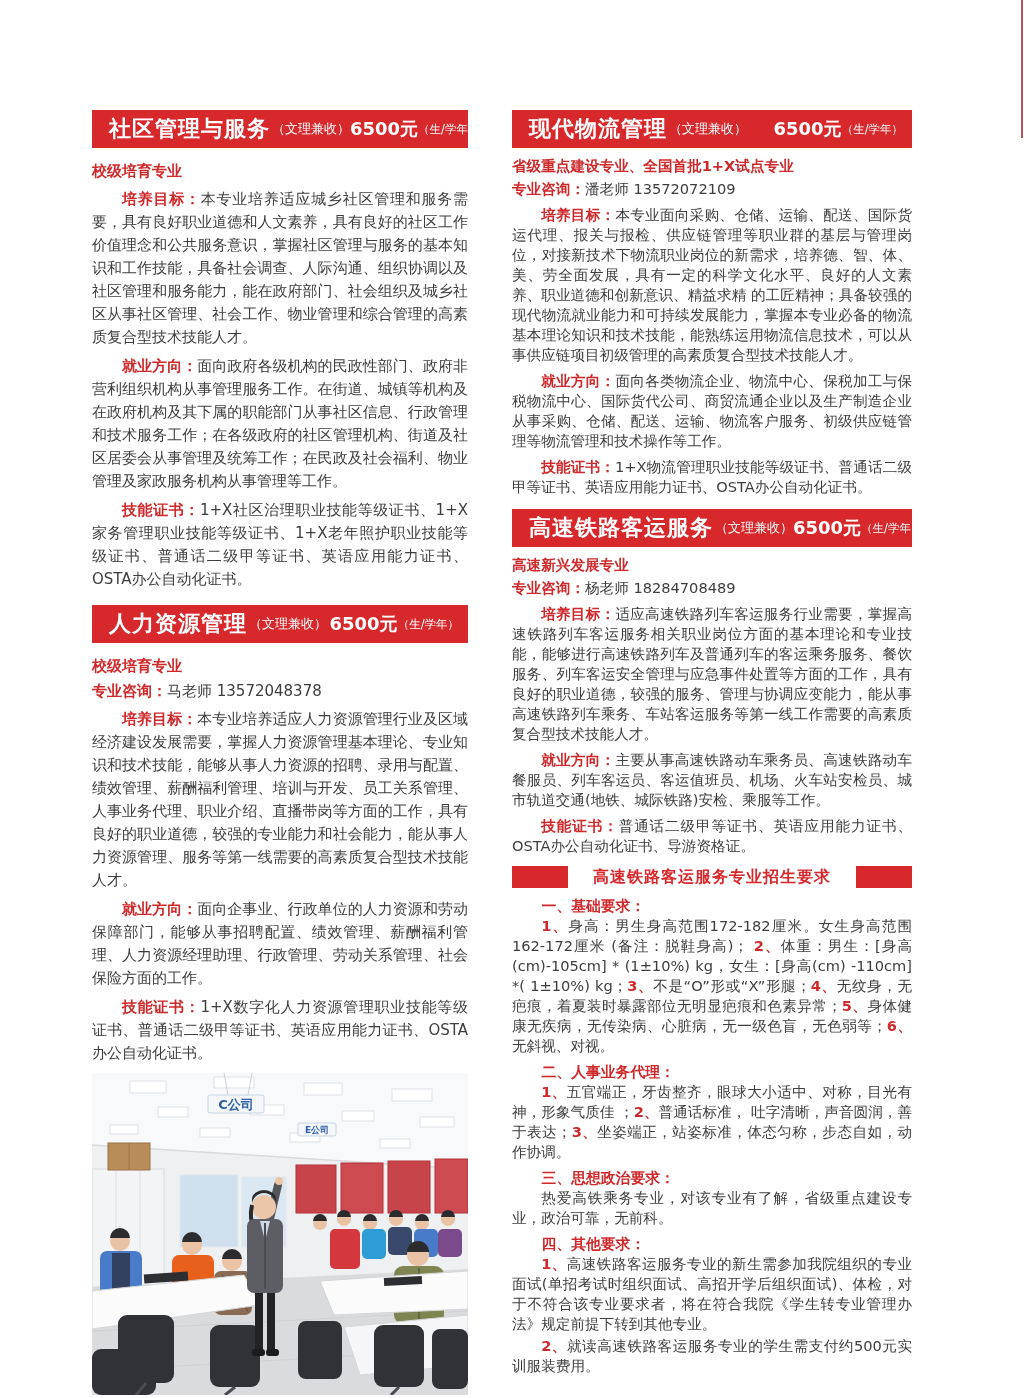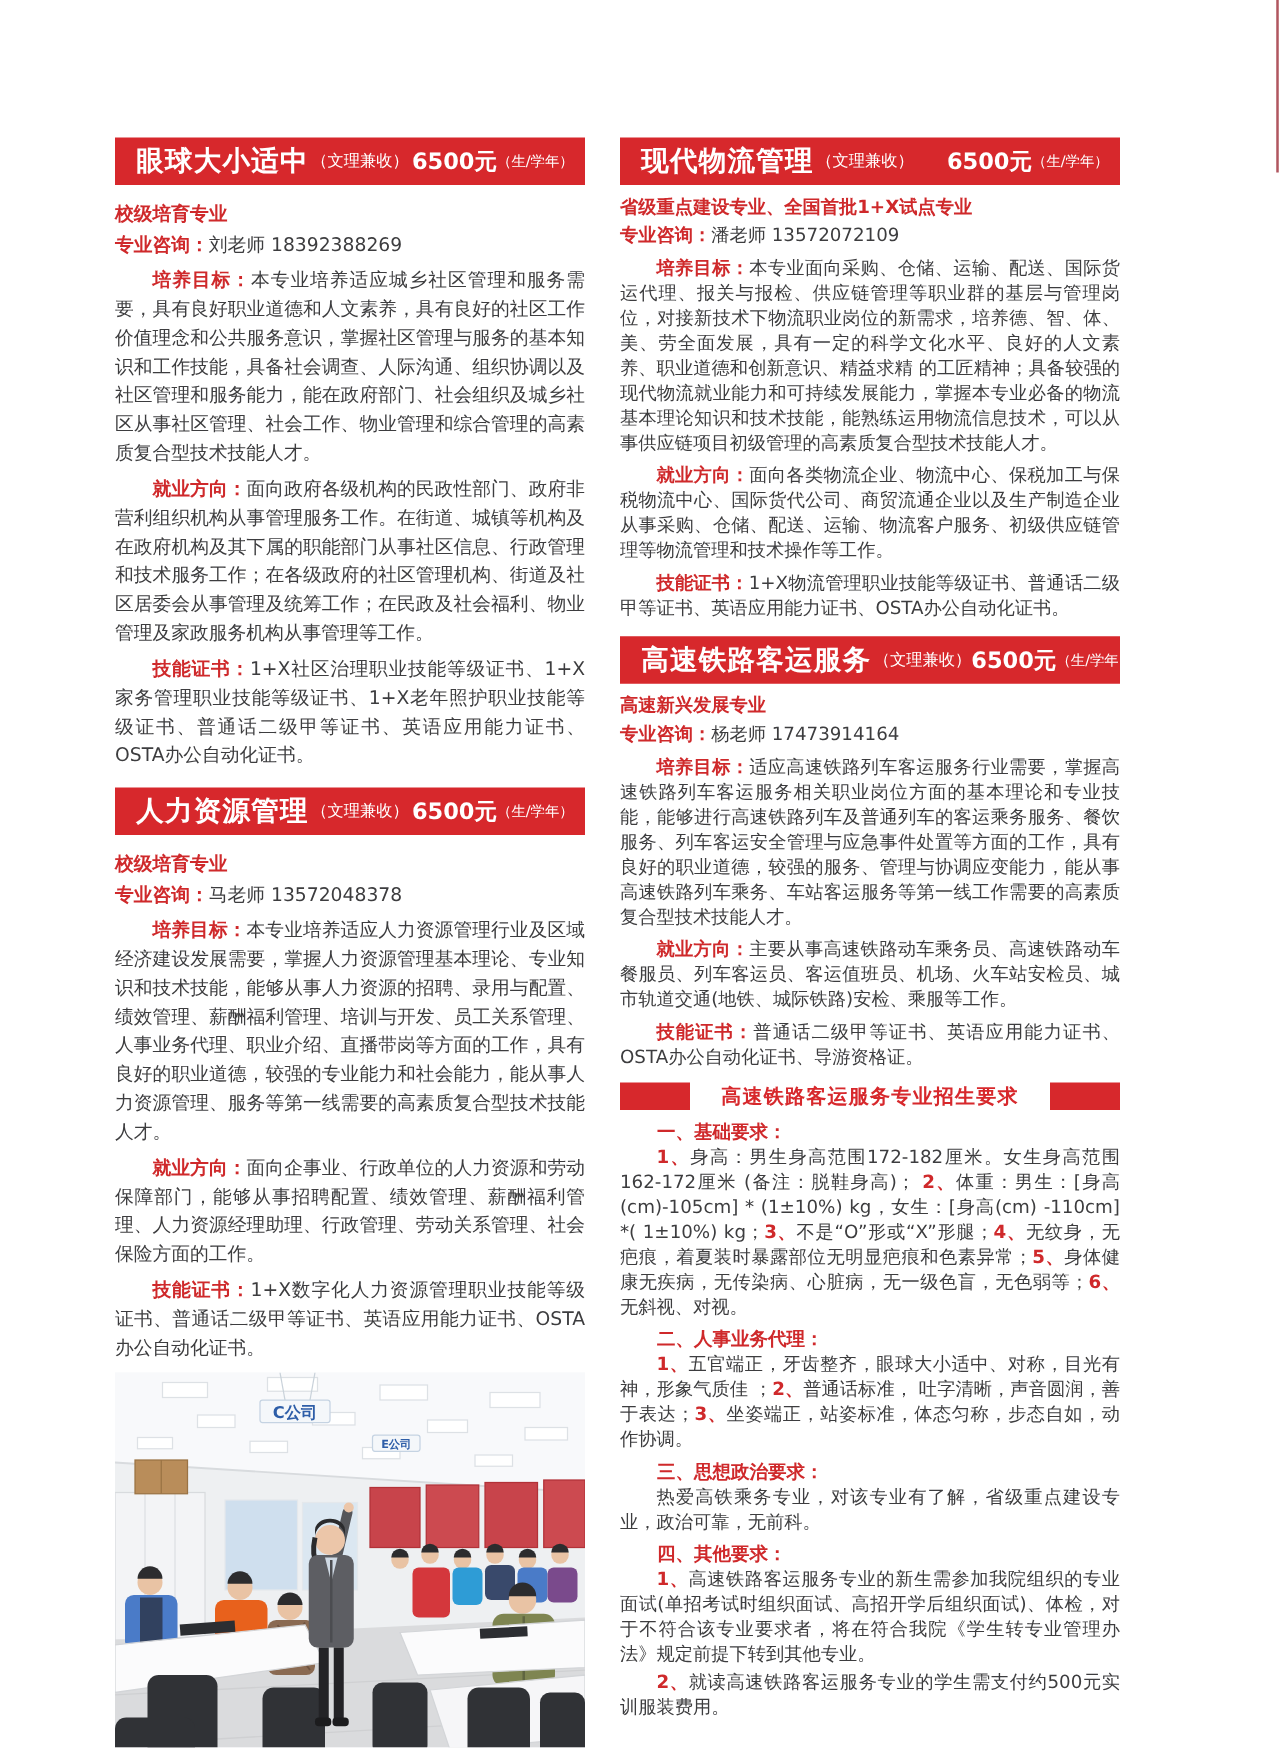--- a/index.html
+++ b/index.html
@@ -1,21 +1,21 @@
 <!DOCTYPE html>
 <html><head>
 <meta charset="utf-8">
 <style>
   html,body{margin:0;padding:0;background:#ffffff;}
   .page{position:relative;width:1024px;height:1398px;background:#ffffff;overflow:hidden;
         font-family:"DejaVu Sans","Liberation Sans",sans-serif;}
   .bleed{position:absolute;right:1px;top:0;width:2px;height:138px;background:#b0565f;}
   .col{position:absolute;top:110px;}
   .col-left{left:92px;width:376px;}
-  .col-right{left:496px;width:400px;}
+  .col-right{left:512px;width:400px;}
 
   .section-bar{display:flex;align-items:center;background:#d7282c;color:#fff;height:38px;
                padding:0 9px 0 17px;box-sizing:border-box;}
   .col-left .section-bar{margin-bottom:12px;}
   .col-right .section-bar{margin-bottom:8px;}
   .bar-title{font-size:22px;font-weight:bold;letter-spacing:1px;white-space:nowrap;}
   .bar-paren{font-size:13px;margin-left:2px;white-space:nowrap;}
   .bar-fee{margin-left:auto;font-size:18px;font-weight:bold;white-space:nowrap;}
   .bar-fee-unit{font-size:11.5px;white-space:nowrap;}
 
@@ -47,27 +47,26 @@
 </head>
 <body>
 
 <div class="page">
   <div class="bleed"></div>
 
   <div class="col col-left">
 
     <section class="program">
       <header class="section-bar">
-        <span class="bar-title">眼球大小适中</span>
+        <span class="bar-title">社区管理与服务</span>
         <span class="bar-paren">（文理兼收）</span>
         <span class="bar-fee">6500元</span>
         <span class="bar-fee-unit">（生/学年）</span>
       </header>
       <p class="badge">校级培育专业</p>
-      <p class="consult"><span class="red-b">专业咨询：</span><span>刘老师 18392388269</span></p>
       <p class="para"><span class="red-b">培养目标：</span><span>本专业培养适应城乡社区管理和服务需要，具有良好职业道德和人文素养，具有良好的社区工作价值理念和公共服务意识，掌握社区管理与服务的基本知识和工作技能，具备社会调查、人际沟通、组织协调以及社区管理和服务能力，能在政府部门、社会组织及城乡社区从事社区管理、社会工作、物业管理和综合管理的高素质复合型技术技能人才。</span></p>
       <p class="para"><span class="red-b">就业方向：</span><span>面向政府各级机构的民政性部门、政府非营利组织机构从事管理服务工作。在街道、城镇等机构及在政府机构及其下属的职能部门从事社区信息、行政管理和技术服务工作；在各级政府的社区管理机构、街道及社区居委会从事管理及统筹工作；在民政及社会福利、物业管理及家政服务机构从事管理等工作。</span></p>
       <p class="para"><span class="red-b">技能证书：</span><span>1+X社区治理职业技能等级证书、1+X家务管理职业技能等级证书、1+X老年照护职业技能等级证书、普通话二级甲等证书、英语应用能力证书、OSTA办公自动化证书。</span></p>
     </section>
 
     <section class="program">
       <header class="section-bar">
         <span class="bar-title">人力资源管理</span>
         <span class="bar-paren">（文理兼收）</span>
         <span class="bar-fee">6500元</span>
@@ -228,21 +227,21 @@
     </section>
 
     <section class="program">
       <header class="section-bar">
         <span class="bar-title">高速铁路客运服务</span>
         <span class="bar-paren">（文理兼收）</span>
         <span class="bar-fee">6500元</span>
         <span class="bar-fee-unit">（生/学年）</span>
       </header>
       <p class="badge">高速新兴发展专业</p>
-      <p class="consult"><span class="red-b">专业咨询：</span><span>杨老师 17473914164</span></p>
+      <p class="consult"><span class="red-b">专业咨询：</span><span>杨老师 18284708489</span></p>
       <p class="para"><span class="red-b">培养目标：</span><span>适应高速铁路列车客运服务行业需要，掌握高速铁路列车客运服务相关职业岗位方面的基本理论和专业技能，能够进行高速铁路列车及普通列车的客运乘务服务、餐饮服务、列车客运安全管理与应急事件处置等方面的工作，具有良好的职业道德，较强的服务、管理与协调应变能力，能从事高速铁路列车乘务、车站客运服务等第一线工作需要的高素质复合型技术技能人才。</span></p>
       <p class="para"><span class="red-b">就业方向：</span><span>主要从事高速铁路动车乘务员、高速铁路动车餐服员、列车客运员、客运值班员、机场、火车站安检员、城市轨道交通(地铁、城际铁路)安检、乘服等工作。</span></p>
       <p class="para"><span class="red-b">技能证书：</span><span>普通话二级甲等证书、英语应用能力证书、OSTA办公自动化证书、导游资格证。</span></p>
     </section>
 
     <section class="req">
       <div class="req-title-row">
         <span class="req-block"></span>
         <span class="req-title">高速铁路客运服务专业招生要求</span>
         <span class="req-block"></span>

